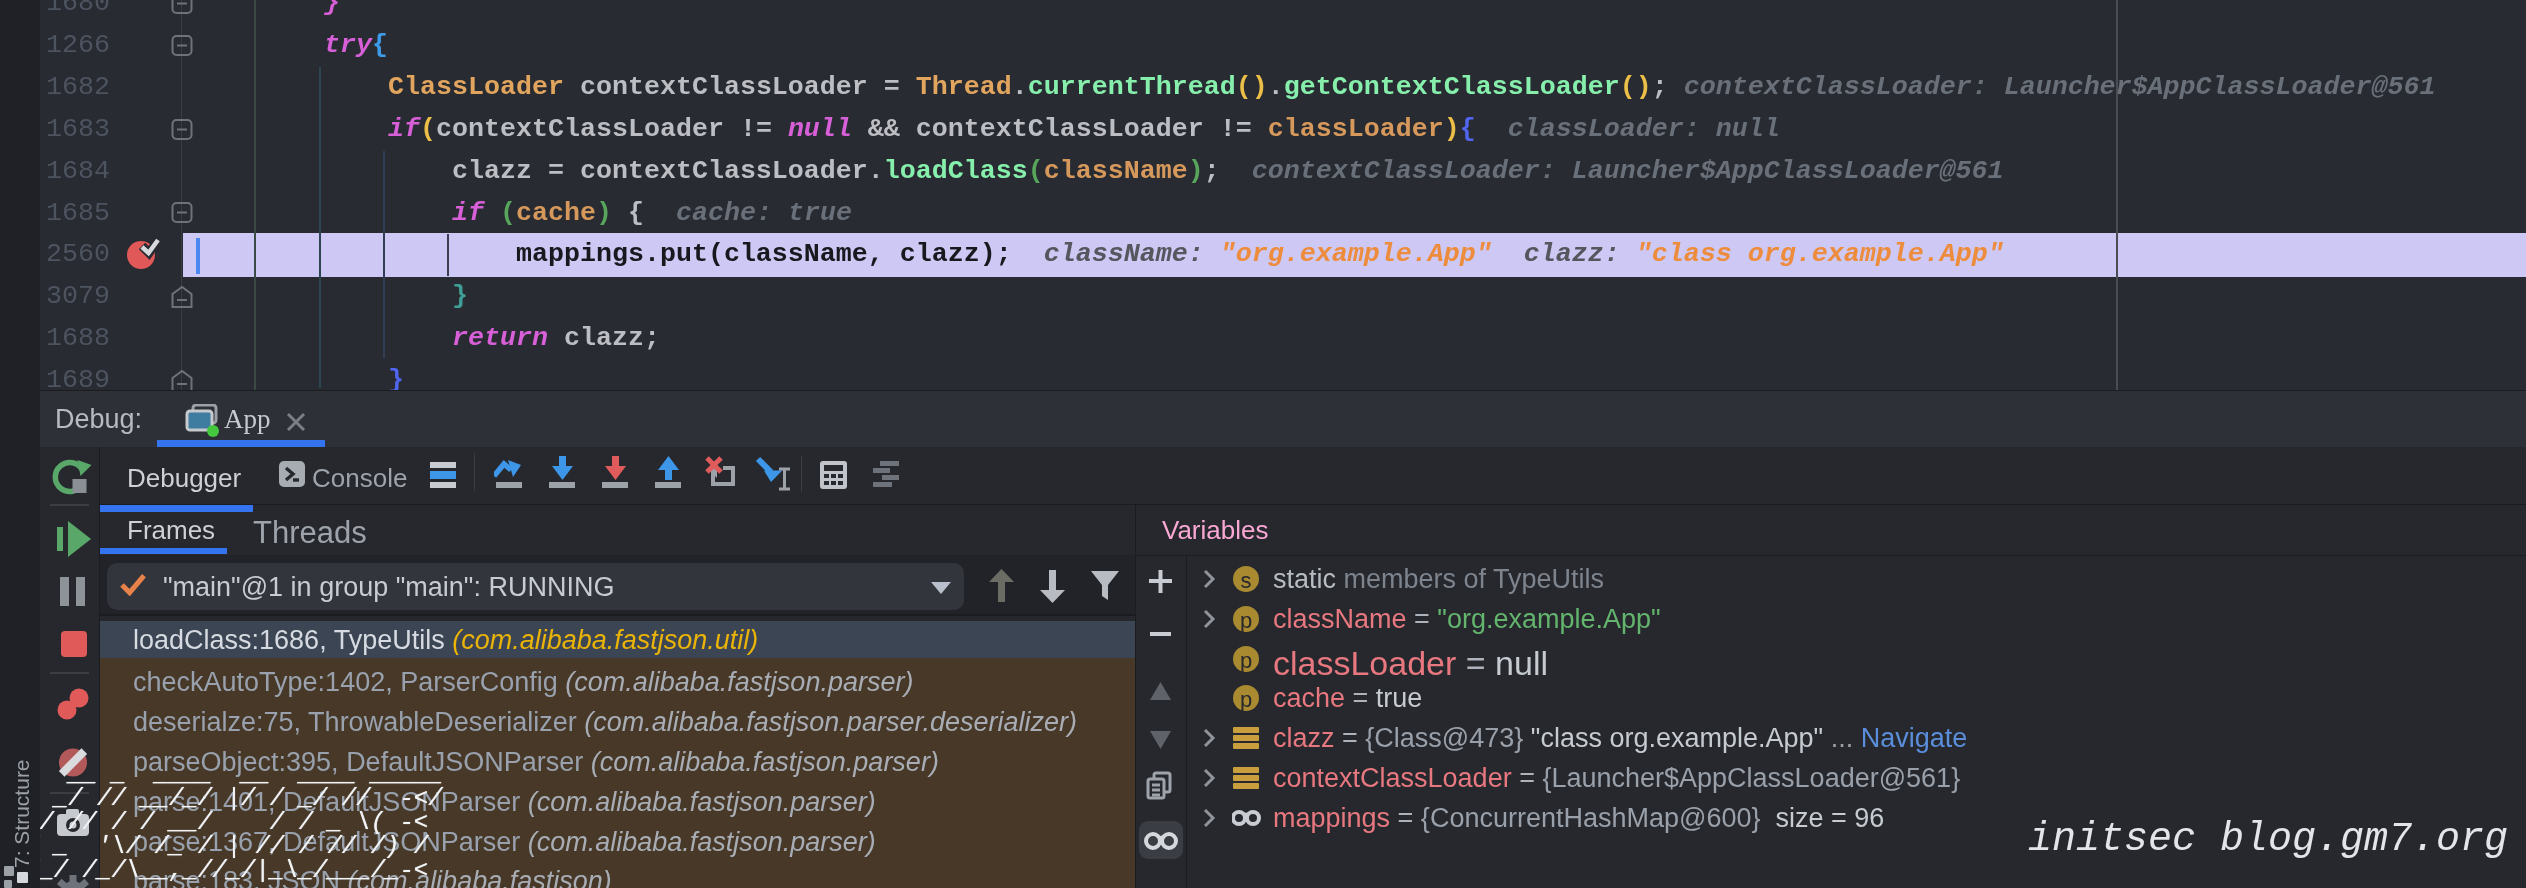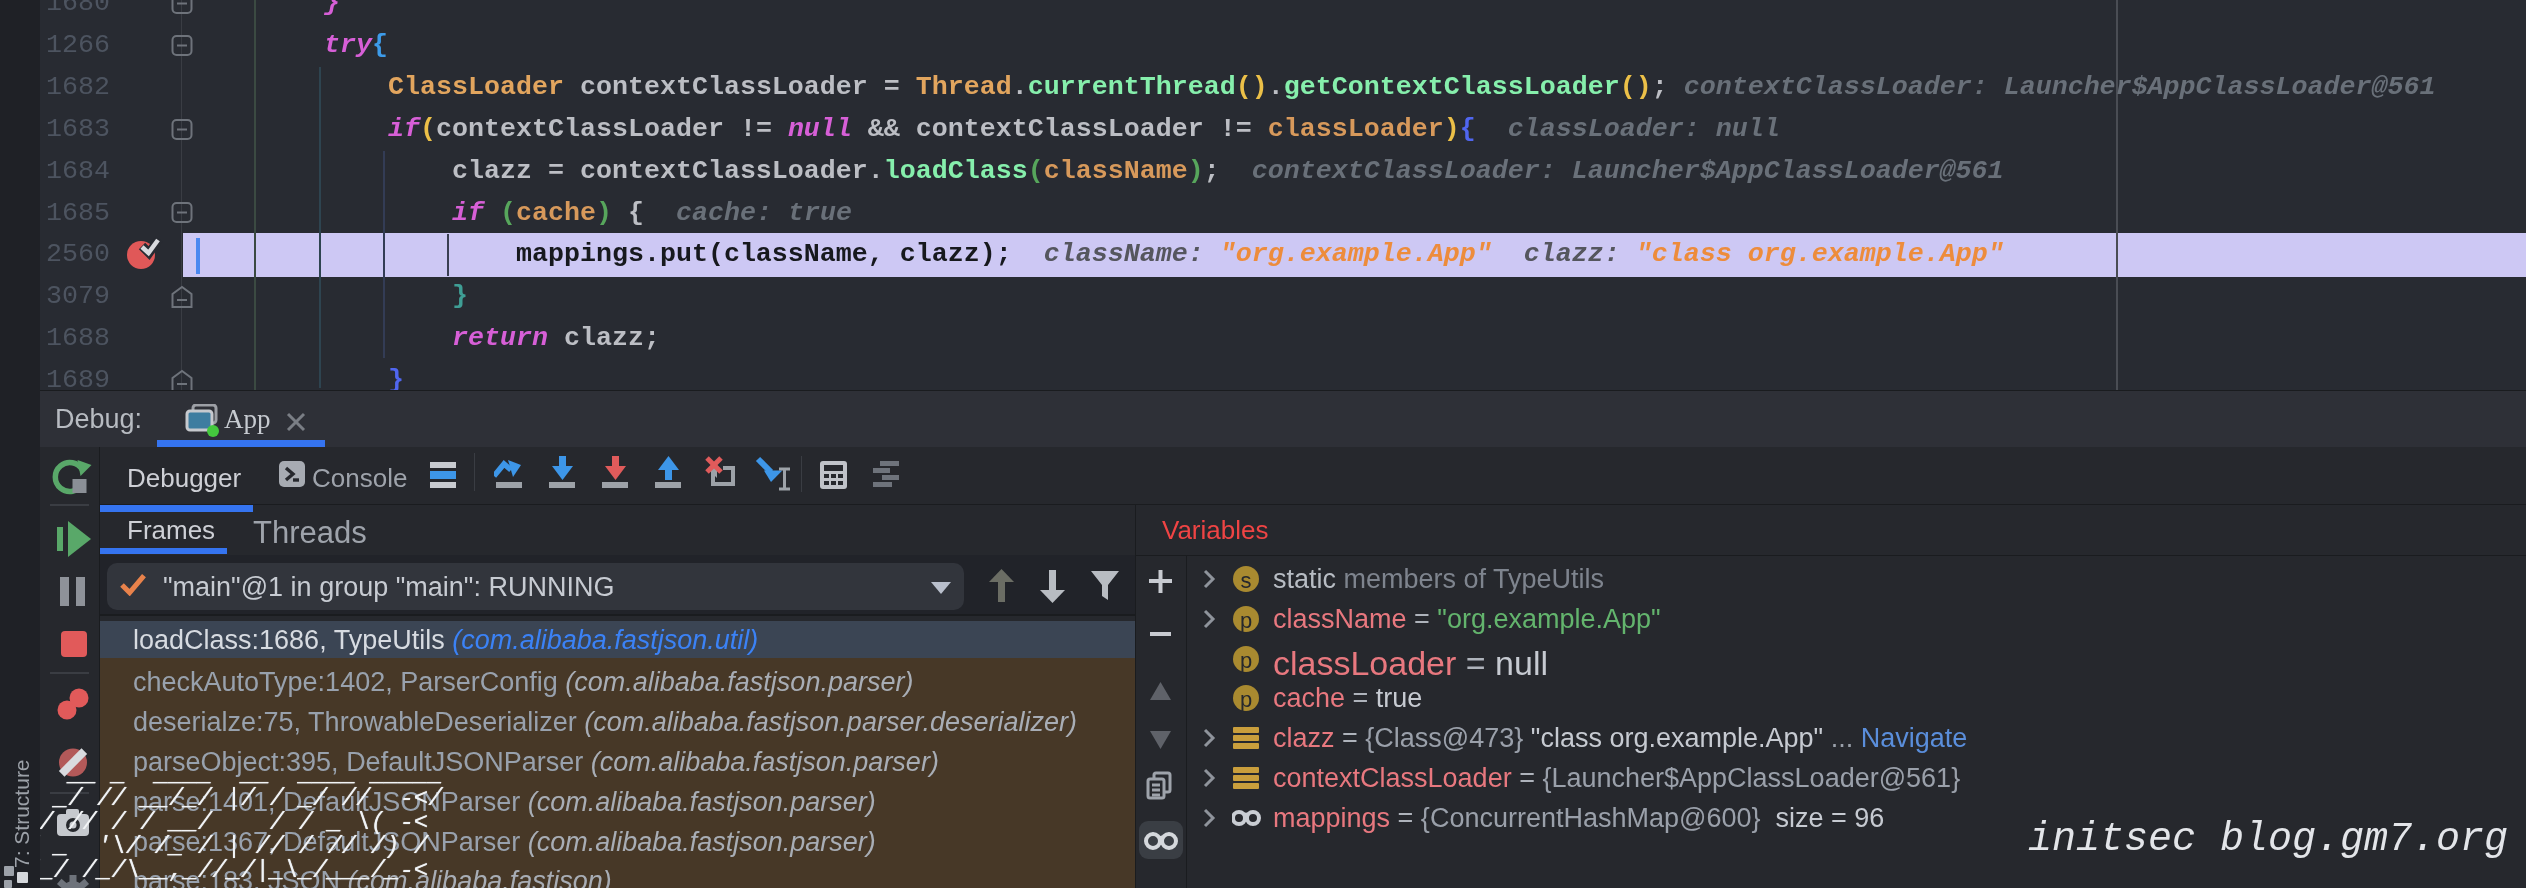--- a/index.html
+++ b/index.html
@@ -266,33 +266,33 @@
     </g>
 
   <path d="M106 5 L134 5 L123 19 L123 34 L117 30 L117 19 Z" fill="#b8bcc2"></path>
 </svg>
 
 <div class="abs" style="left:100px; top:614px; width:1035px; height:2px; background:#1a1c1f;"></div>
 
 <div class="abs" style="left:100px; top:616px; width:1035px; height:272px; background:#26282d;"></div>
 <div class="abs" style="left:100px; top:621px; width:1035px; height:37px; background:#3b4554;"></div>
 <div class="abs" style="left:100px; top:658px; width:1035px; height:230px; background:#473827;"></div>
-<div class="abs" style="left:133px; top:625px; font-size:27px; color:#d7dbe1;">loadClass:1686, TypeUtils <span class="it" style="color:#3b82f6">(com.alibaba.fastjson.util)</span></div>
+<div class="abs" style="left:133px; top:625px; font-size:27px; color:#d7dbe1;">loadClass:1686, TypeUtils <span class="it" style="color:#eab308">(com.alibaba.fastjson.util)</span></div>
 <div class="abs" style="left:133px; top:667px; font-size:27px; color:#98a1ad;">checkAutoType:1402, ParserConfig <span class="it" style="color:#a8adb5">(com.alibaba.fastjson.parser)</span></div>
 <div class="abs" style="left:133px; top:707px; font-size:27px; color:#98a1ad;">deserialze:75, ThrowableDeserializer <span class="it" style="color:#a8adb5">(com.alibaba.fastjson.parser.deserializer)</span></div>
 <div class="abs" style="left:133px; top:747px; font-size:27px; color:#98a1ad;">parseObject:395, DefaultJSONParser <span class="it" style="color:#a8adb5">(com.alibaba.fastjson.parser)</span></div>
 <div class="abs" style="left:133px; top:787px; font-size:27px; color:#98a1ad;">parse:1401, DefaultJSONParser <span class="it" style="color:#a8adb5">(com.alibaba.fastjson.parser)</span></div>
 <div class="abs" style="left:133px; top:827px; font-size:27px; color:#98a1ad;">parse:1367, DefaultJSONParser <span class="it" style="color:#a8adb5">(com.alibaba.fastjson.parser)</span></div>
 <div class="abs" style="left:133px; top:866px; font-size:27px; color:#98a1ad;">parse:183, JSON <span class="it" style="color:#a8adb5">(com.alibaba.fastjson)</span></div>
 
 <div class="abs" style="left:1135px; top:505px; width:1391px; height:383px; background:#26282d;"></div>
 <div class="abs" style="left:1135px; top:505px; width:1px; height:383px; background:#1a1c1f;"></div>
 <div class="abs" style="left:1186px; top:556px; width:1px; height:332px; background:#1a1c1f;"></div>
 <div class="abs" style="left:1135px; top:555px; width:1391px; height:1px; background:#1a1c1f;"></div>
-<div class="abs" style="left:1162px; top:515px; font-size:26px; color:#ef4444;">Variables</div>
+<div class="abs" style="left:1162px; top:515px; font-size:26px; color:#f9a8d4;">Variables</div>
 
 <svg class="abs" style="left:1139px; top:560px;" width="46" height="328" viewBox="0 0 46 328">
   <g stroke="#c8cbd1" stroke-width="4" fill="none">
     <line x1="10" y1="21" x2="33" y2="21"></line>
       <line x1="21.5" y1="10" x2="21.5" y2="33"></line>
     <line x1="11" y1="74" x2="32" y2="74"></line>
   </g>
   <path d="M11 140 L21.5 122 L32 140 Z" fill="#5f6269"></path>
   <path d="M11 171 L21.5 189 L32 171 Z" fill="#5f6269"></path>
   <g stroke="#9ea3ab" stroke-width="3" fill="none">

